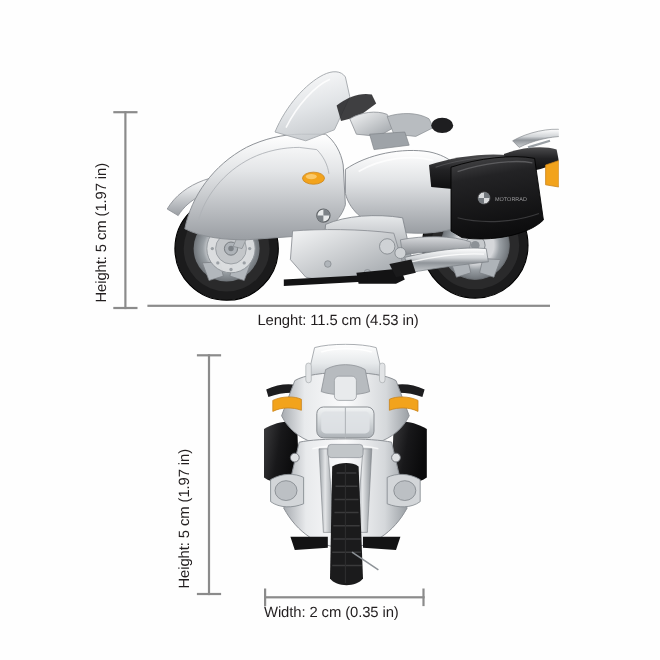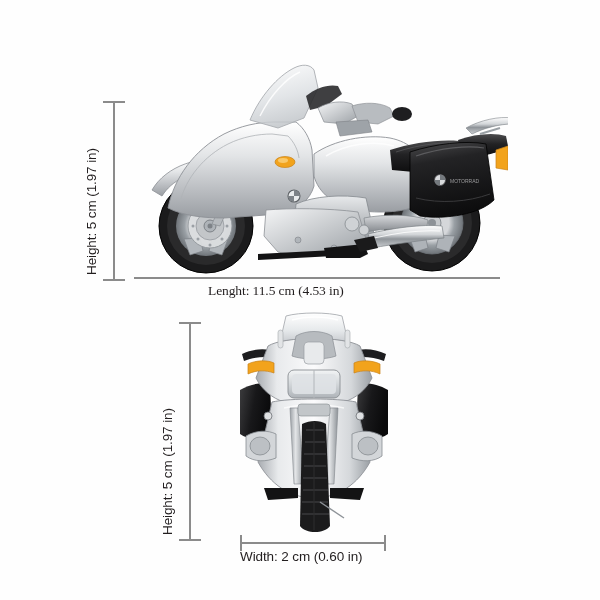--- a/index.html
+++ b/index.html
@@ -58,21 +58,21 @@
   .dim-label.vertical {
     transform-origin: 0 0;
     transform: rotate(-90deg);
   }
 
   
   #height-dim-top { left: 113px; top: 101px; height: 180px; }
   #height-label-top { left: 84px; top: 275px; }
 
   #length-dim { left: 134px; top: 277px; width: 366px; }
-  #length-label { left: 208px; top: 283px; font-family: Liberation Serif, serif; }
+  #length-label { left: 234px; top: 283px; }
 
   #height-dim-bottom { left: 189px; top: 322px; height: 219px; }
   #height-label-bottom { left: 160px; top: 535px; }
 
   #width-dim { left: 240px; top: 542px; width: 146px; }
   #width-label { left: 240px; top: 549px; }
 
   
   .art {
     position: absolute;
@@ -355,15 +355,15 @@
   <div class="dim-line-v" id="height-dim-bottom">
     <div class="cap-h" style="top:0;"></div>
     <div class="cap-h" style="bottom:0;"></div>
   </div>
   <div class="dim-label vertical" id="height-label-bottom">Height: 5 cm (1.97 in)</div>
 
   <div class="dim-line-h" id="width-dim">
     <div class="cap-v" style="left:0;"></div>
     <div class="cap-v" style="right:0;"></div>
   </div>
-  <div class="dim-label" id="width-label">Width: 2 cm (0.60 in)</div>
+  <div class="dim-label" id="width-label">Width: 2 cm (0.35 in)</div>
 
 </div>
 
 </body></html>

